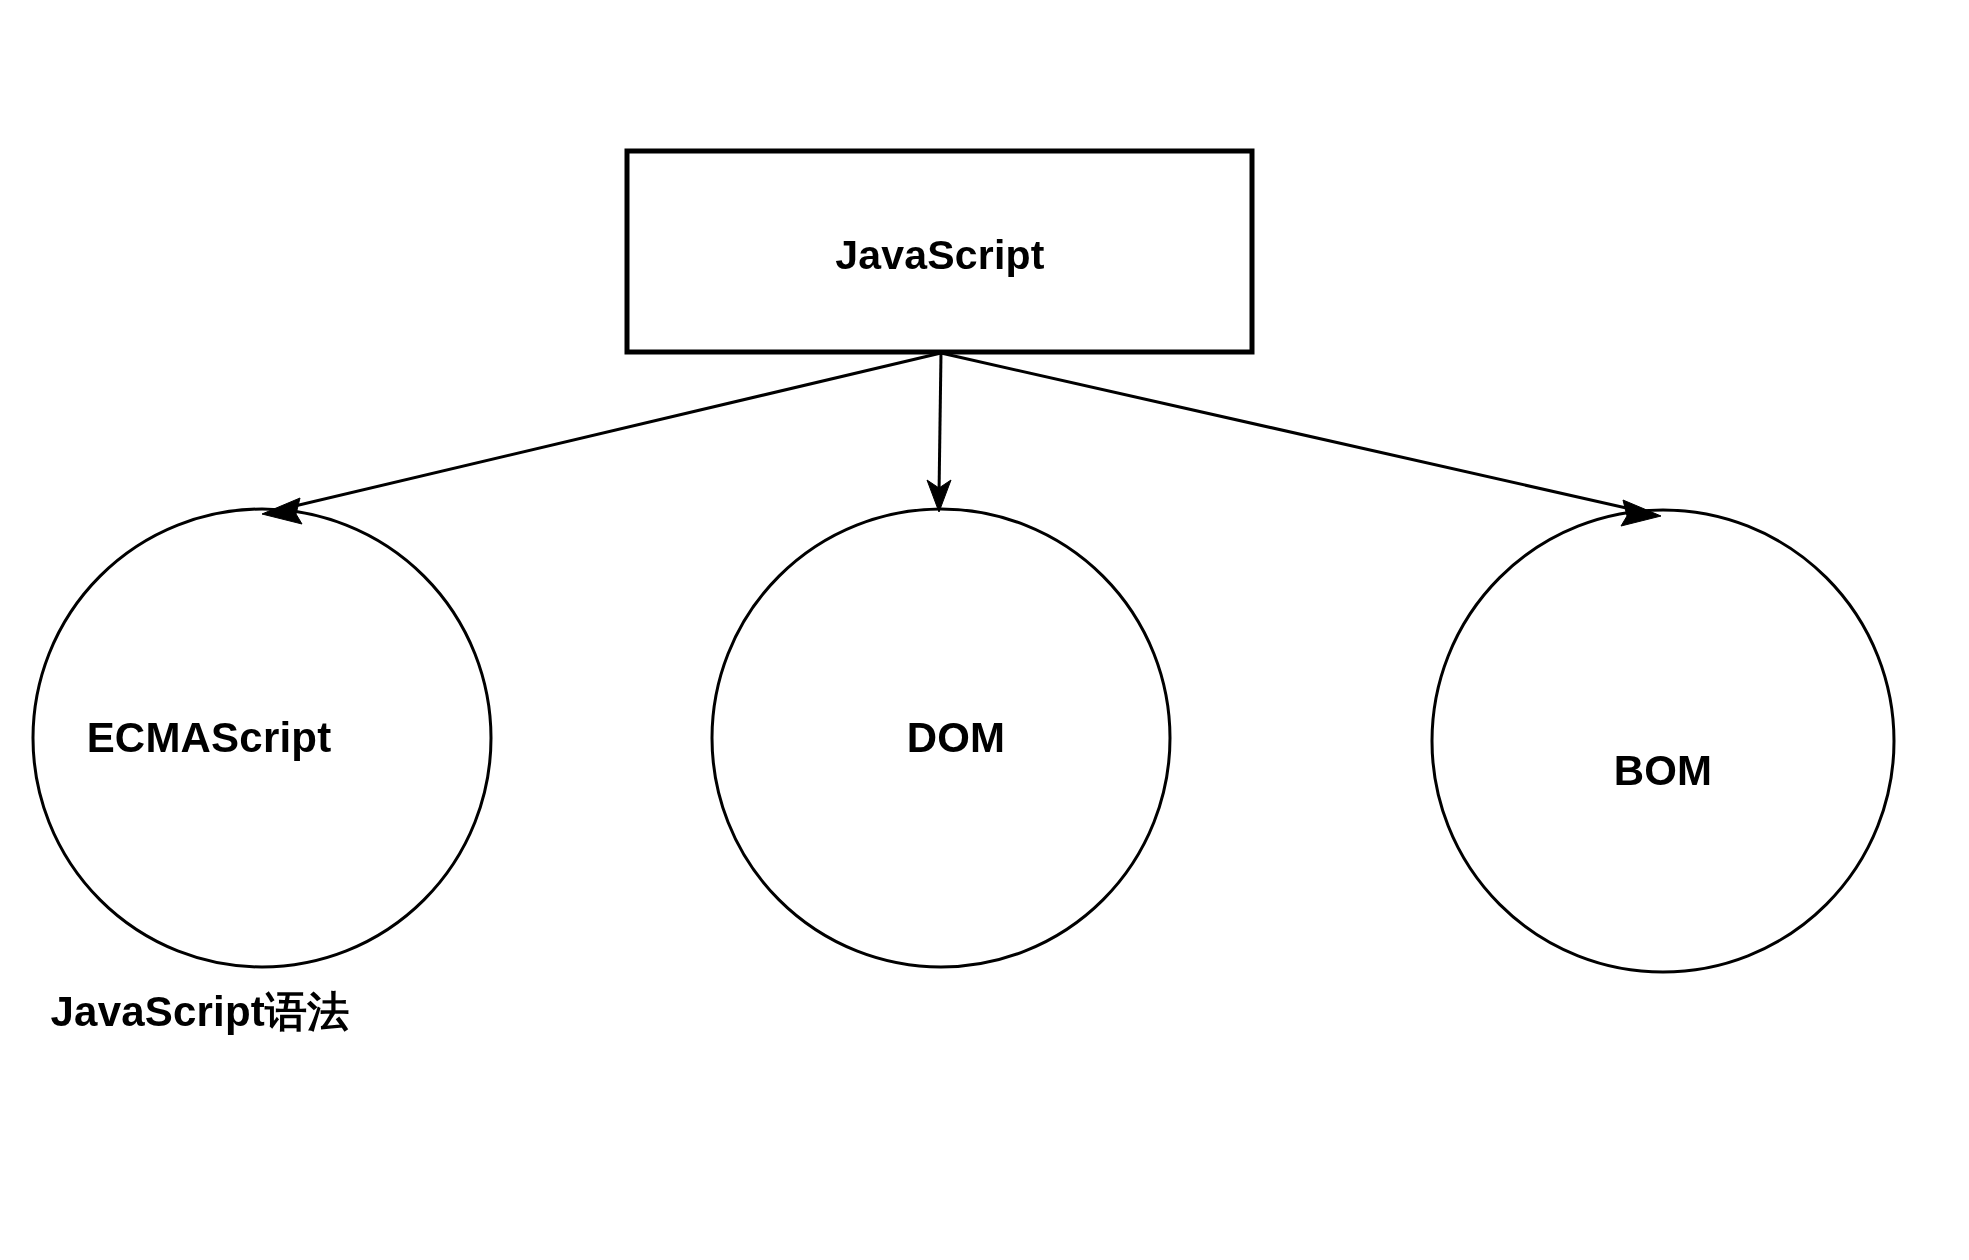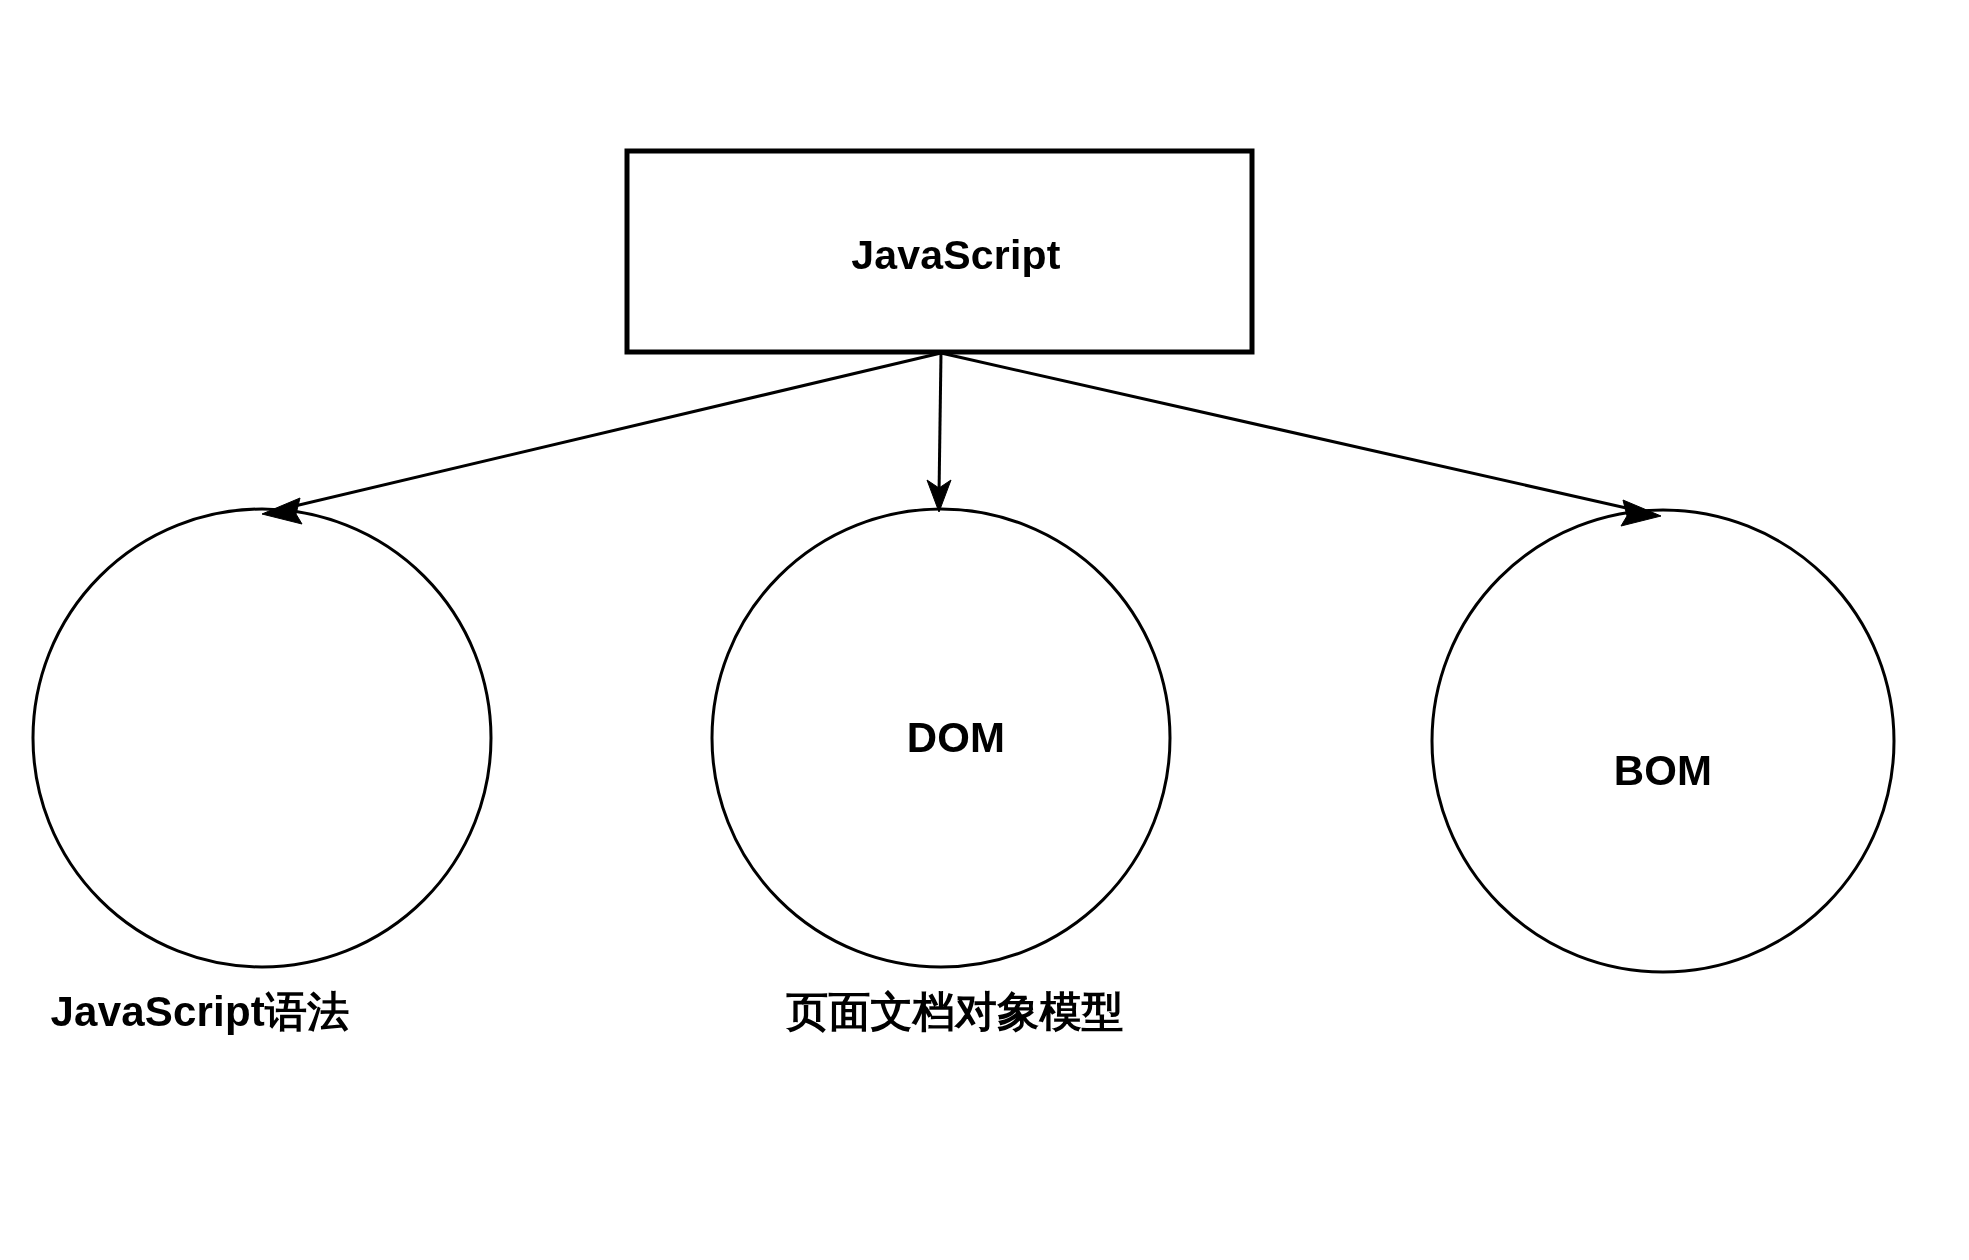--- a/index.html
+++ b/index.html
@@ -32,21 +32,20 @@
     font-weight: bold;
     color: #000000;
     white-space: nowrap;
     text-align: center;
     transform: translate(-50%, -50%);
     line-height: 1.1;
     letter-spacing: 0.2px;
   }
   .root-label {
     font-size: 41px;
-    margin-left: 16px;
   }
   .circle-label {
     font-size: 42px;
   }
   .caption-label {
     font-size: 42px;
   }
 </style>
 </head>
 <body>
@@ -74,23 +73,23 @@
 
     <circle cx="262" cy="738" r="229" fill="#ffffff" fill-opacity="0" stroke="#000000" stroke-width="3"></circle>
 
     <circle cx="941" cy="738" r="229" fill="#ffffff" fill-opacity="0" stroke="#000000" stroke-width="3"></circle>
 
     <circle cx="1663" cy="741" r="231" fill="#ffffff" fill-opacity="0" stroke="#000000" stroke-width="3"></circle>
   </svg>
 
   <div class="node-label root-label" style="left:940px; top:256px;">JavaScript</div>
 
+  <div class="node-label circle-label" style="left:209px; top:738px;">ECMAScript</div>
 
   <div class="node-label circle-label" style="left:940px; top:738px;margin-left:16px;">DOM</div>
 
   <div class="node-label circle-label" style="left:1663px; top:771px;">BOM</div>
 
   <div class="node-label caption-label" style="left:200px; top:1012px;">JavaScript语法</div>
 
-  <div class="node-label caption-label" style="left:955px; top:1012px;">页面文档对象模型</div>
 
 
 </div>
 
 </body></html>

